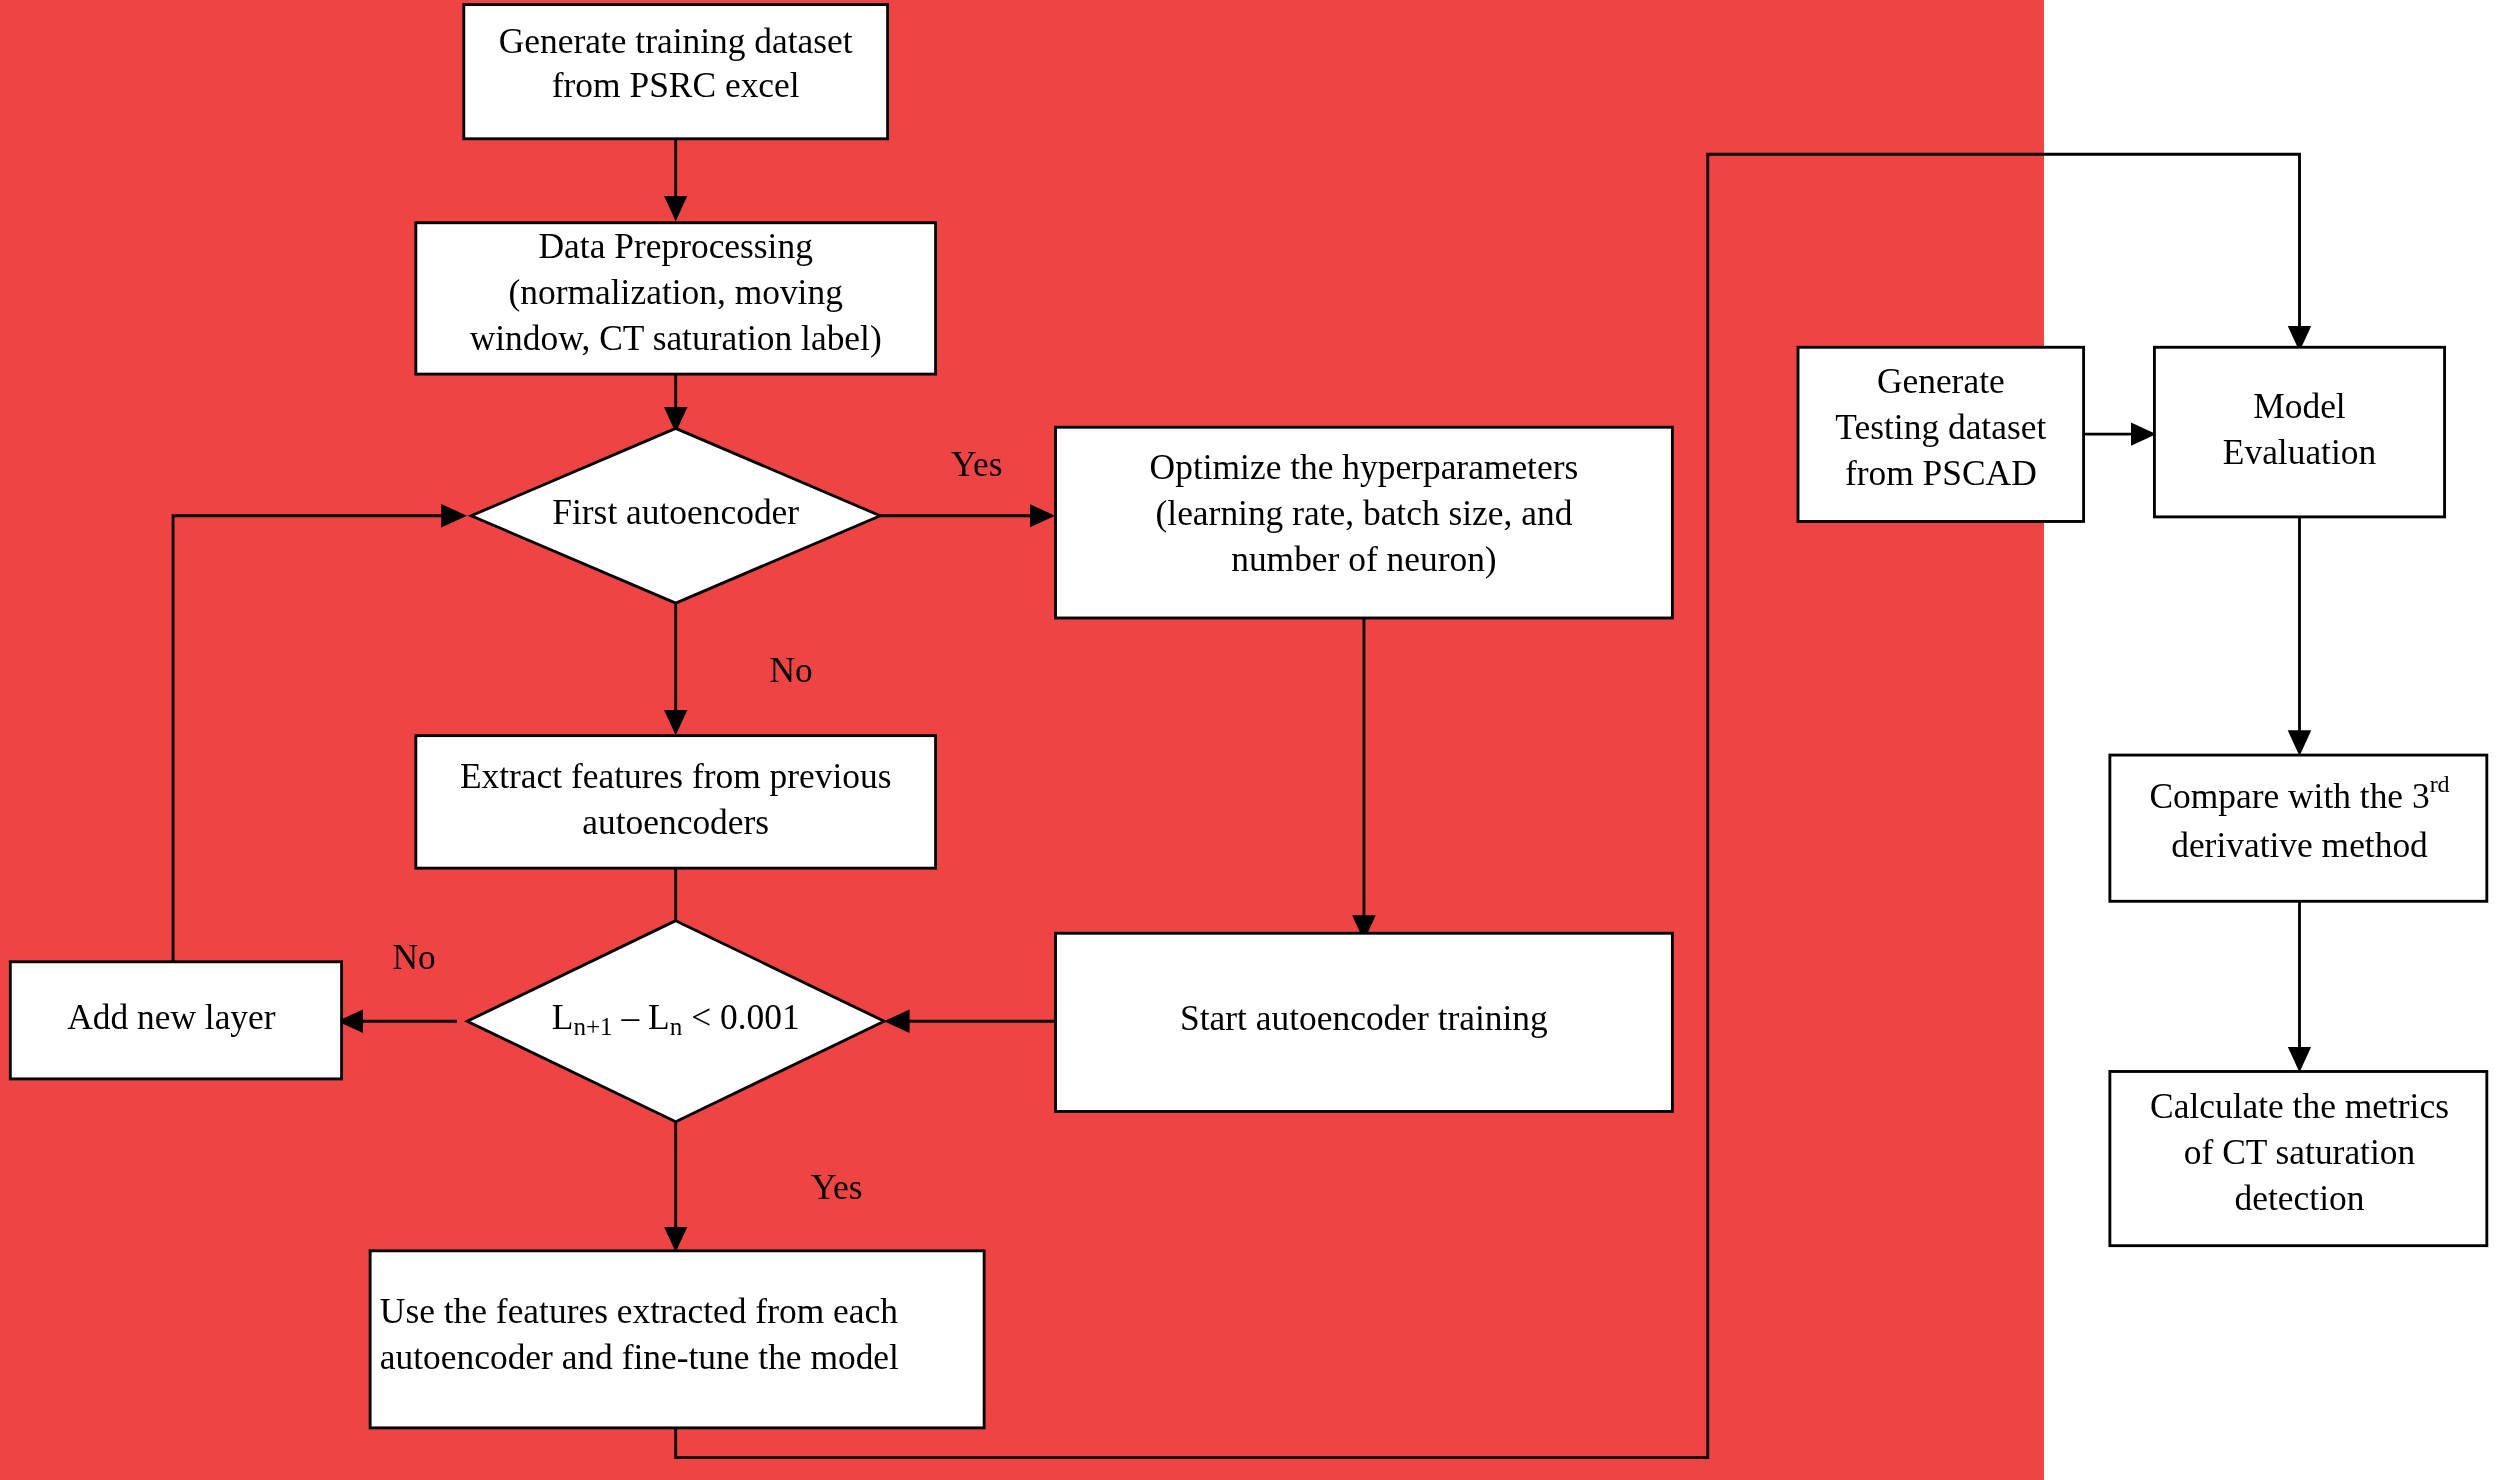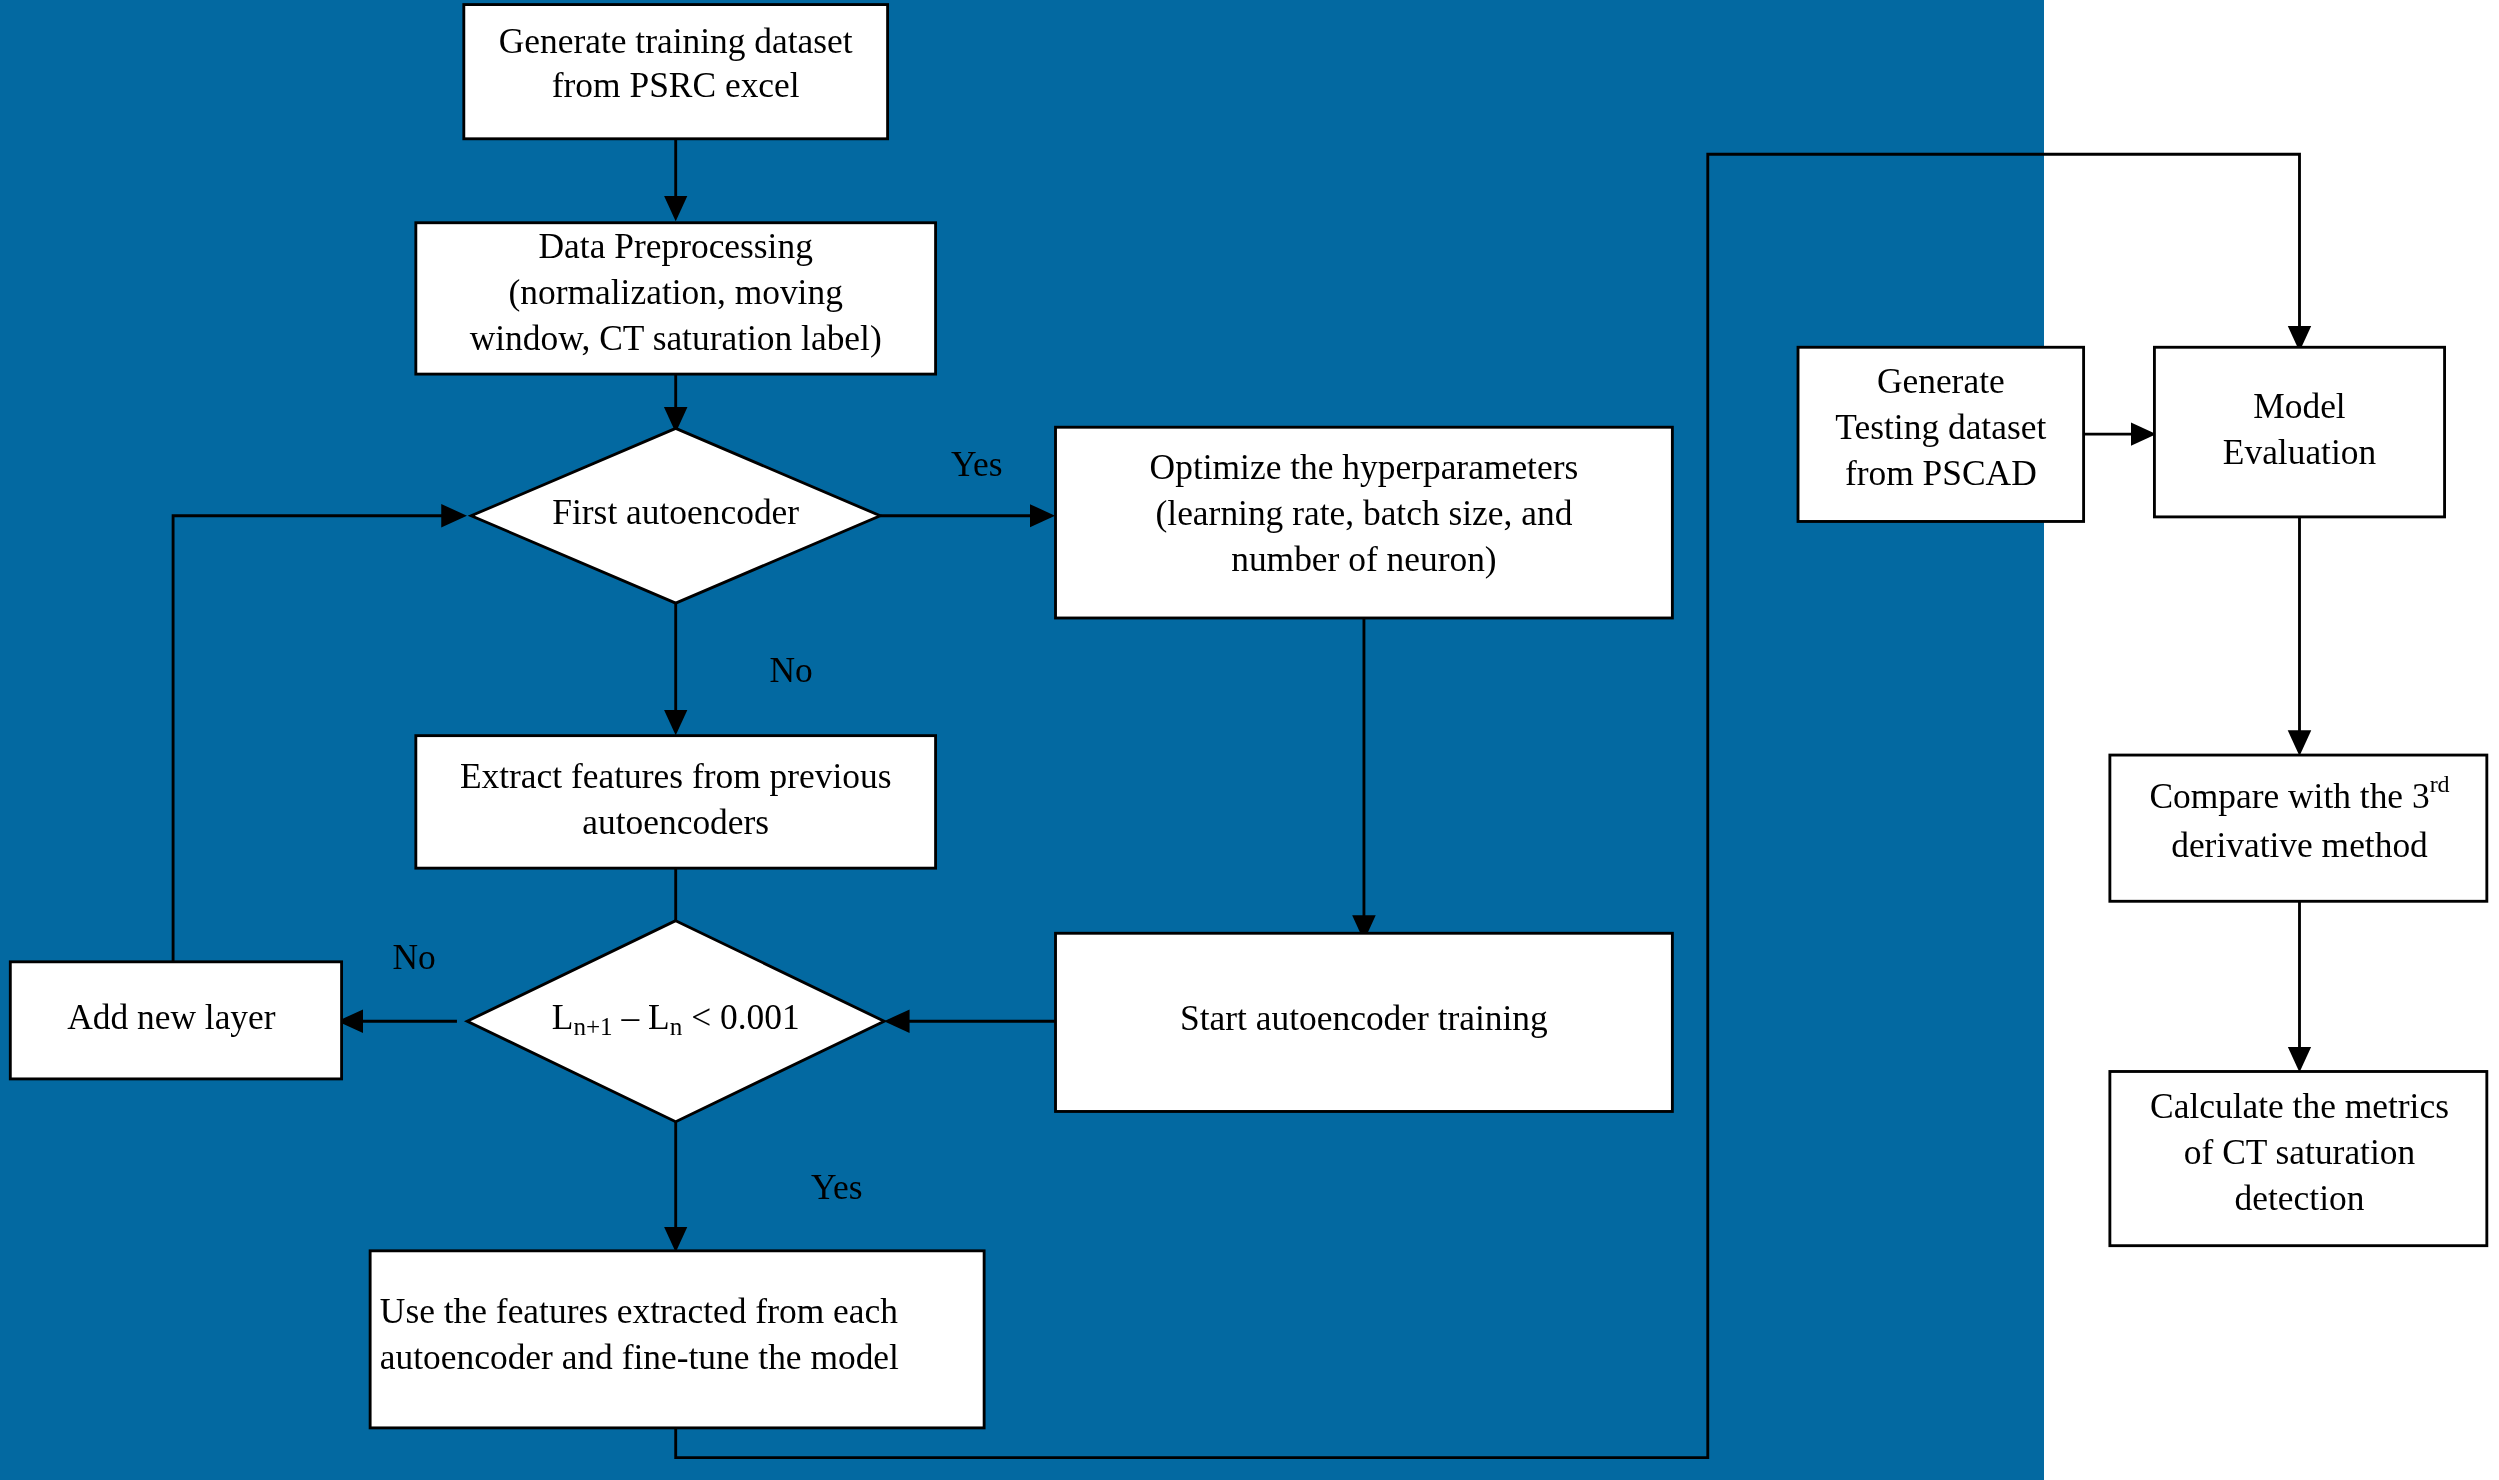--- a/index.html
+++ b/index.html
@@ -4,21 +4,21 @@
 <style>
   html, body {
     margin: 0;
     padding: 0;
     background: #ffffff;
   }
   #diagram-root {
     position: relative;
     width: 2044px;
     height: 1481px;
-    background: #0369a1;
+    background: #ef4444;
     font-family: "Liberation Serif", "DejaVu Serif", serif;
   }
   svg.flow {
     position: absolute;
     top: 0;
     left: 0;
     width: 2500px;
     height: 1481px;
     display: block;
   }

